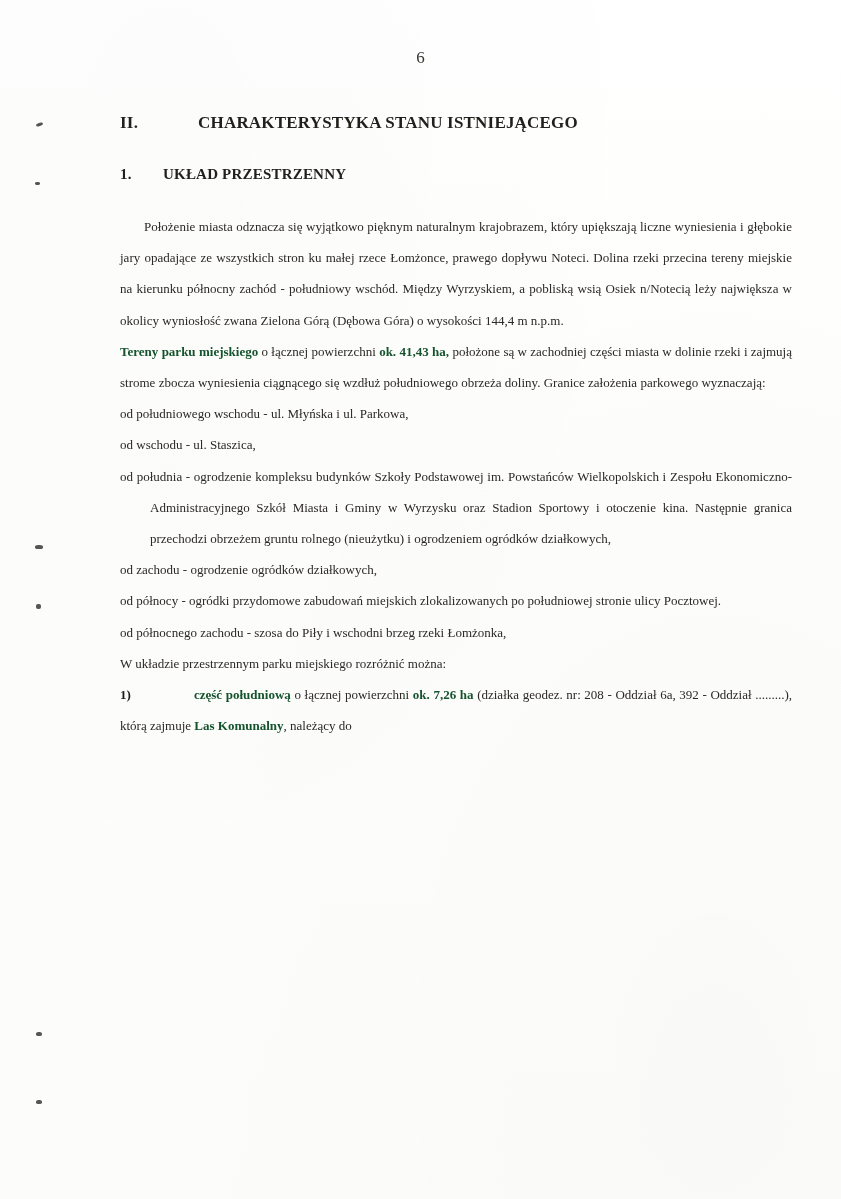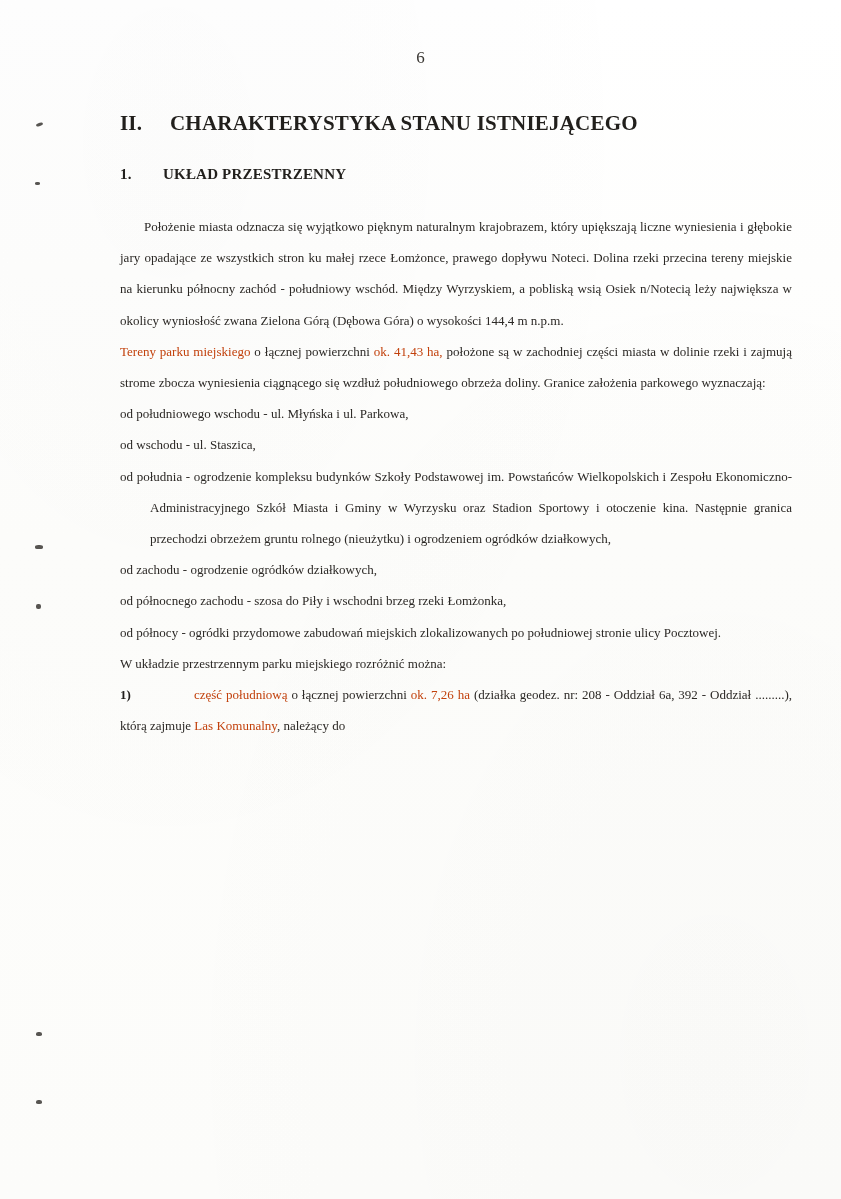--- a/index.html
+++ b/index.html
@@ -50,23 +50,24 @@
 
   
   .heading-row {
     display: flex;
     align-items: baseline;
     font-weight: bold;
     letter-spacing: 0.2px;
     color: #211f1c;
   }
   .heading-main {
-    font-size: 21px;
+    font-size: 17px;
     line-height: 22px;
     margin-bottom: 30px;
+    gap: 28px;
   }
   .heading-main .h-num { width: 50px; flex: 0 0 50px; }
   .heading-sub {
     font-size: 15px;
     line-height: 21px;
     margin-bottom: 26px;
   }
   .heading-sub .h-num { width: 43px; flex: 0 0 43px; }
   .h-text { white-space: nowrap; }
 
@@ -81,21 +82,21 @@
   }
   .para.indent-first { text-indent: 24px; }
   .para.hanging {
     padding-left: 30px;
     text-indent: -30px;
   }
   .para.hang-tab {
     padding-left: 0;
     text-indent: 0;
   }
-  .b { font-weight: normal; color: #c2410c; }
+  .b { font-weight: bold; color: #14532d; }
   .numtab {
     display: inline-block;
     width: 74px;
     font-weight: bold;
     color: #1f1d1a;
   }
 
   
   .speck {
     position: absolute;
@@ -136,22 +137,22 @@
     <p class="para"><span class="b">Tereny parku miejskiego</span><span> o łącznej powierzchni </span><span class="b">ok. 41,43 ha,</span><span> położone są w zachodniej części miasta w dolinie rzeki i zajmują strome zbocza wyniesienia ciągnącego się wzdłuż południowego obrzeża doliny. Granice założenia parkowego wyznaczają:</span></p>
 
     <p class="para">od południowego wschodu - ul. Młyńska i ul. Parkowa,</p>
 
     <p class="para">od wschodu - ul. Staszica,</p>
 
     <p class="para hanging">od południa - ogrodzenie kompleksu budynków Szkoły Podstawowej im. Powstańców Wielkopolskich i Zespołu Ekonomiczno-Administracyjnego Szkół Miasta i Gminy w Wyrzysku oraz Stadion Sportowy i otoczenie kina. Następnie granica przechodzi obrzeżem gruntu rolnego (nieużytku) i ogrodzeniem ogródków działkowych,</p>
 
     <p class="para">od zachodu - ogrodzenie ogródków działkowych,</p>
 
+    <p class="para hanging">od północy - ogródki przydomowe zabudowań miejskich zlokalizowanych po południowej stronie ulicy Pocztowej.</p>
+
     <p class="para">od północnego zachodu - szosa do Piły i wschodni brzeg rzeki Łomżonka,</p>
-
-    <p class="para hanging">od północy - ogródki przydomowe zabudowań miejskich zlokalizowanych po południowej stronie ulicy Pocztowej.</p>
 
     <p class="para">W układzie przestrzennym parku miejskiego rozróżnić można:</p>
 
     <p class="para hang-tab"><span class="numtab">1)</span><span class="b">część południową</span><span> o łącznej powierzchni </span><span class="b">ok. 7,26 ha</span><span> (działka geodez. nr: 208 - Oddział 6a, 392 - Oddział .........), którą zajmuje </span><span class="b">Las Komunalny</span><span>, należący do</span></p>
 
   </div>
 </div>
 
 </body></html>

